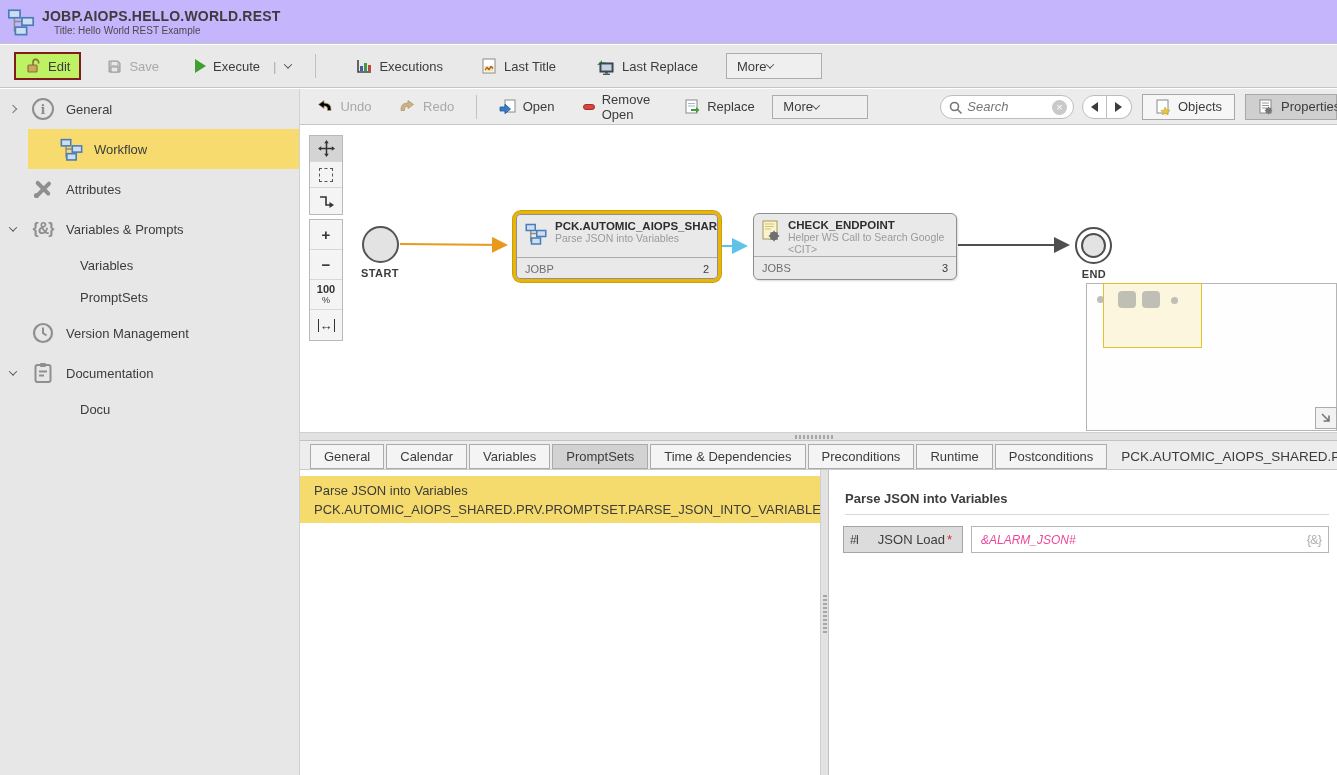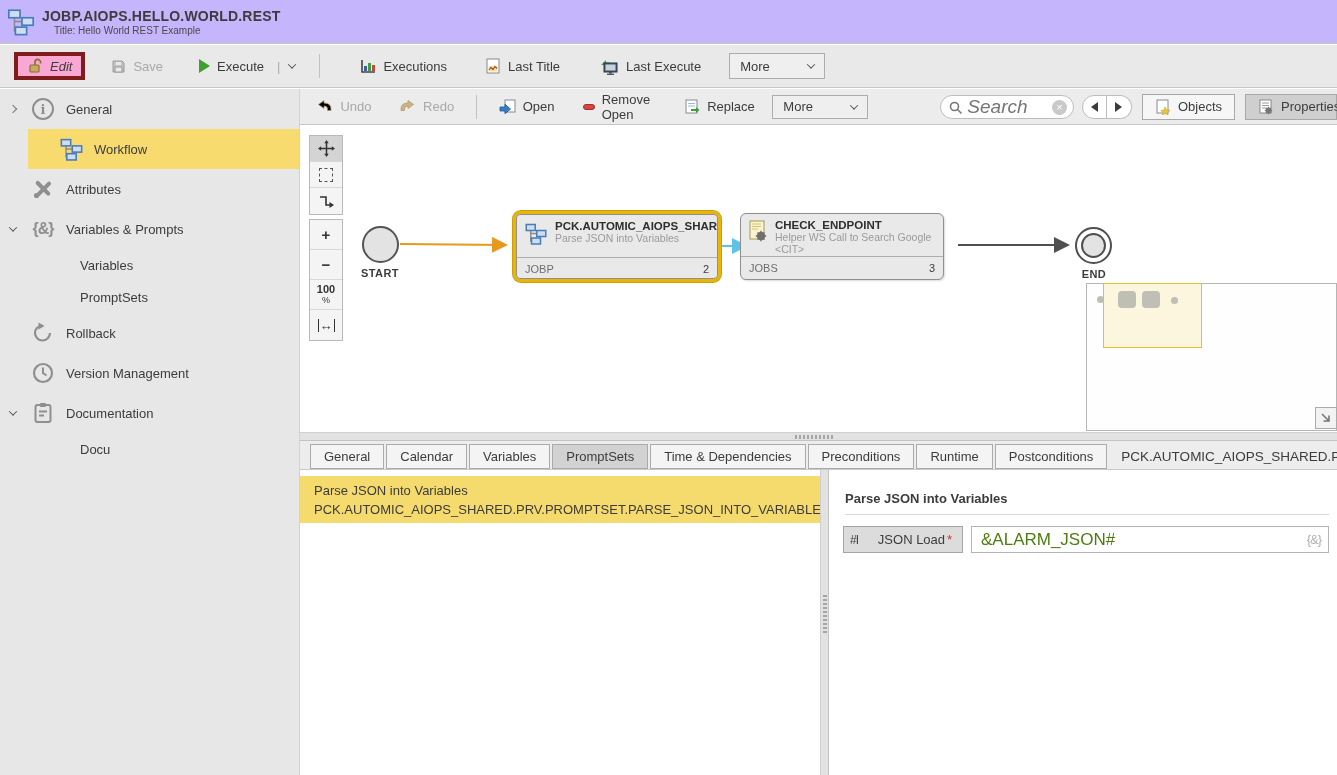--- a/index.html
+++ b/index.html
@@ -8,24 +8,24 @@
 
   
   .app-header { position:absolute; left:0; top:0; width:1337px; height:44px; background:#c4b5fd; border-bottom:1px solid #c6c6c6; }
   .app-header .hicon { position:absolute; left:6px; top:7px; }
   .app-title { position:absolute; left:42px; top:8px; font-size:14px; font-weight:bold; letter-spacing:.2px; }
   .app-subtitle { position:absolute; left:42px; top:25px; font-size:10px; color:#4a4a4a;margin-left:12px; }
 
   
   .main-toolbar { position:absolute; left:0; top:45px; width:1337px; height:43px; background:#e9e9e9; border-bottom:1px solid #c6c6c6; display:flex; align-items:center; }
   .tbtn { display:inline-flex; align-items:center; gap:7px; height:28px; padding:0 9px; font-size:13px; color:#3c3c3c; cursor:pointer; border:1px solid transparent; }
-  .tbtn.pressed { background:#f9a8d4; border:4px solid #7f1d1d;font-style:italic; }
+  .tbtn.pressed { background:#bef264; border:2px solid #7f1d1d; }
   .tbtn.disabled { color:#a9a9a9; cursor:default; }
   .vsep { width:1px; height:24px; background:#c2c2c2; margin:0 14px; }
-  .combo { display:inline-flex; align-items:center; justify-content:space-between; border:1px solid #adadad; background:#efefef; height:26px; padding:0 10px; min-width:96px; cursor:pointer; }
+  .combo { display:inline-flex; align-items:center; border:1px solid #adadad; background:#efefef; height:26px; padding:0 10px; min-width:96px; cursor:pointer; }
   .caret { width:6px; height:6px; border-right:1.6px solid #555; border-bottom:1.6px solid #555; transform:rotate(45deg) translate(-1px,-1px); display:inline-block; }
   .caret-r { width:6px; height:6px; border-right:1.6px solid #777; border-bottom:1.6px solid #777; transform:rotate(-45deg); display:inline-block; }
   .minisep { color:#adadad; margin:0 2px 0 6px; }
   .play { width:0; height:0; border-top:7px solid transparent; border-bottom:7px solid transparent; border-left:11px solid #3fa02f; display:inline-block; }
   .red-bar { width:17px; height:6px; background:#d8453c; border:1px solid #a32f28; border-radius:3px; display:inline-block; }
 
   
   .sidebar { position:absolute; left:0; top:89px; width:300px; height:686px; background:#e7e7e7; border-right:1px solid #d2d2d2; }
   .side-item { position:relative; display:flex; align-items:center; height:40px; cursor:pointer; }
   .side-item.sub { height:32px; }
@@ -33,21 +33,21 @@
   .exp { position:absolute; left:10px; }
   .sicon { position:absolute; left:28px; width:30px; display:flex; justify-content:center; align-items:center; color:#8f8f8f; }
   .slabel { margin-left:66px; font-size:13px; }
   .side-item.sub .slabel { margin-left:80px; }
   .circle-i { width:22px; height:22px; border:2px solid #8f8f8f; border-radius:50%; display:flex; align-items:center; justify-content:center; font-family:"DejaVu Serif",serif; font-size:13px; font-weight:bold; color:#8f8f8f; }
   .amp-icon { font-size:16px; font-weight:bold; color:#8f8f8f; letter-spacing:-1px; }
 
   
   .canvas-toolbar { position:absolute; left:300px; top:89px; width:1037px; height:36px; background:#ececec; border-bottom:1px solid #c6c6c6; display:flex; align-items:center; }
   .search-pill { position:relative; display:flex; align-items:center; width:202px; height:24px; background:#fff; border:1px solid #bdbdbd; border-radius:13px; padding:0 26px; margin-left:72px; }
-  .search-pill input { border:none; outline:none; width:100%; font-size:19px; font-style:italic; color:#7f1d1d; background:transparent; font-family:"Liberation Sans",sans-serif; }
+  .search-pill input { border:none; outline:none; width:100%; font-size:13px; font-style:italic; color:#7f1d1d; background:transparent; font-family:"Liberation Sans",sans-serif; }
   .search-clear { position:absolute; right:6px; top:4px; width:15px; height:15px; border-radius:50%; background:#c9c9c9; color:#fff; font-size:11px; line-height:15px; text-align:center; cursor:pointer; }
   .navpair { display:flex; margin-left:8px; }
   .navbtn { width:25px; height:24px; background:#fff; border:1px solid #bdbdbd; display:flex; align-items:center; justify-content:center; cursor:pointer; }
   .navbtn.left { border-radius:12px 0 0 12px; }
   .navbtn.right { border-radius:0 12px 12px 0; border-left:none; }
   .tri-l { width:0; height:0; border-top:5px solid transparent; border-bottom:5px solid transparent; border-right:7px solid #3c3c3c; }
   .tri-r { width:0; height:0; border-top:5px solid transparent; border-bottom:5px solid transparent; border-left:7px solid #3c3c3c; }
   .panelbtn { display:inline-flex; align-items:center; gap:7px; height:26px; padding:0 12px; border:1px solid #a8a8a8; background:#f6f6f6; margin-left:10px; cursor:pointer; font-size:13px; }
   .panelbtn.pressed { background:#cfcfcf; }
 
@@ -66,21 +66,21 @@
 
   .node-circle { position:absolute; border-radius:50%; }
   .start-circle { left:62px; top:100px; width:37px; height:37px; background:#e3e3e3; border:2px solid #555; }
   .end-outer { left:775px; top:101px; width:37px; height:37px; background:#fff; border:2px solid #4f4f4f; display:flex; align-items:center; justify-content:center; }
   .end-inner { width:25px; height:25px; border-radius:50%; background:#e3e3e3; border:2px solid #4f4f4f; }
   .node-label { position:absolute; font-size:11px; font-weight:bold; color:#3c3c3c; letter-spacing:.4px; text-align:center; width:60px; }
 
   .task { position:absolute; background:#e9e9e9; }
   .task1 { left:213px; top:85px; width:208px; height:71px; border:3px solid #e9b50b; border-radius:8px; box-shadow:0 0 0 1px #caa00a; }
   .task1-inner { width:100%; height:100%; border:1px solid #8f8f8f; border-radius:4px; background:#e9e9e9; overflow:hidden; }
-  .task2 { left:440px; top:87px; width:204px; height:67px; border:1px solid #8f8f8f; border-radius:6px; overflow:hidden; box-shadow:1px 1px 2px rgba(0,0,0,.15); }
+  .task2 { left:453px; top:87px; width:204px; height:67px; border:1px solid #8f8f8f; border-radius:6px; overflow:hidden; box-shadow:1px 1px 2px rgba(0,0,0,.15); }
   .task-head { display:flex; gap:7px; padding:5px 7px; height:42px; }
   .task-name { font-size:11.5px; font-weight:bold; color:#2e2e2e; white-space:nowrap; }
   .task-desc { font-size:10.5px; color:#9a9a9a; line-height:12px; }
   .task-foot { border-top:1px solid #adadad; height:22px; display:flex; align-items:center; justify-content:space-between; padding:0 8px; font-size:11px; color:#6e6e6e; }
   .task-order { color:#3c3c3c; }
 
   .minimap { position:absolute; left:786px; top:157px; width:251px; height:148px; background:#fefefe; border:1px solid #b5b5b5; }
   .mm-view { position:absolute; left:16px; top:-1px; width:99px; height:65px; background:#fcf6de; border:1px solid #e3c428; }
   .mm-dot { position:absolute; width:7px; height:7px; border-radius:50%; background:#bfbfb6; }
   .mm-sq { position:absolute; width:18px; height:17px; border-radius:4px; background:#bfbfb6; }
@@ -105,21 +105,21 @@
 
   .bp-right { position:absolute; left:529px; top:29px; right:0; bottom:0; background:#fff; }
   .detail-title { position:absolute; left:16px; top:21px; font-size:13px; font-weight:bold; }
   .detail-div { position:absolute; left:16px; top:44px; right:8px; height:1px; background:#d8d8d8; }
   .field-row { position:absolute; left:14px; top:56px; right:8px; height:27px; display:flex; }
   .field-label { width:120px; background:#dcdcdc; border:1px solid #a5a5a5; display:flex; align-items:center; font-size:13px; padding:0 6px; }
   .field-icon { width:24px; color:#444; font-size:12px; letter-spacing:-1px; }
   .field-text { flex:1; text-align:center; }
   .req { color:#d03030; margin-left:2px; }
   .field-input { flex:1; margin-left:8px; border:1px solid #b5b5b5; position:relative; display:flex; align-items:center; background:#fff; }
-  .field-input input { border:none; outline:none; width:100%; padding:0 30px 0 9px; font-size:17px; color:#4d7c0f; font-family:"Liberation Sans",sans-serif; background:transparent; }
+  .field-input input { border:none; outline:none; width:100%; padding:0 30px 0 9px; font-size:12px; color:#ec4899; font-family:"Liberation Sans",sans-serif; background:transparent;font-style:italic; }
   .var-hint { position:absolute; right:7px; top:5px; color:#b0b0b0; font-size:13px; letter-spacing:-1px; }
 
   svg { display:block; }
 </style>
 </head>
 <body>
 
 <div class="app-header">
   <span class="hicon">
     <svg width="30" height="29" viewBox="0 0 32 30">
@@ -190,21 +190,21 @@
   <div class="tbtn">
     <span>
       <svg width="19" height="17" viewBox="0 0 19 17">
         <polygon points="1,7 6,2 6,4.6 10,4.6 10,7" fill="#3fa03f"></polygon>
         <rect x="4" y="5" width="13" height="9" fill="#44566b" stroke="#2c3a4a"></rect>
         <rect x="5.5" y="6.5" width="10" height="6" fill="#c7d3dc"></rect>
         <rect x="9" y="14" width="3" height="1.6" fill="#555"></rect>
         <rect x="7" y="15.6" width="7" height="1.4" fill="#555"></rect>
       </svg>
     </span>
-    <span>Last Execute</span>
+    <span>Last Replace</span>
   </div>
   <div style="width:18px"></div>
   <div class="combo">
     <span>More</span>
     <span class="caret"></span>
   </div>
 </div>
 
 <div class="sidebar">
   <div class="side-item">
@@ -238,29 +238,20 @@
   <div class="side-item">
     <span class="exp caret"></span>
     <span class="sicon amp-icon">{&amp;}</span>
     <span class="slabel">Variables &amp; Prompts</span>
   </div>
   <div class="side-item sub">
     <span class="slabel">Variables</span>
   </div>
   <div class="side-item sub">
     <span class="slabel">PromptSets</span>
-  </div>
-  <div class="side-item">
-    <span class="sicon">
-      <svg width="22" height="22" viewBox="0 0 22 22">
-        <path d="M18 11 A7.5 7.5 0 1 1 10.5 3.5" fill="none" stroke="#8f8f8f" stroke-width="2.2"></path>
-        <polygon points="6.5,0.5 12.5,4 6.5,7.5" fill="#8f8f8f"></polygon>
-      </svg>
-    </span>
-    <span class="slabel">Rollback</span>
   </div>
   <div class="side-item">
     <span class="sicon">
       <svg width="22" height="22" viewBox="0 0 22 22">
         <circle cx="11" cy="11" r="9" fill="none" stroke="#8f8f8f" stroke-width="2.2"></circle>
         <path d="M11 5.5 V11 L14.5 13.5" fill="none" stroke="#8f8f8f" stroke-width="2"></path>
       </svg>
     </span>
     <span class="slabel">Version Management</span>
   </div>

